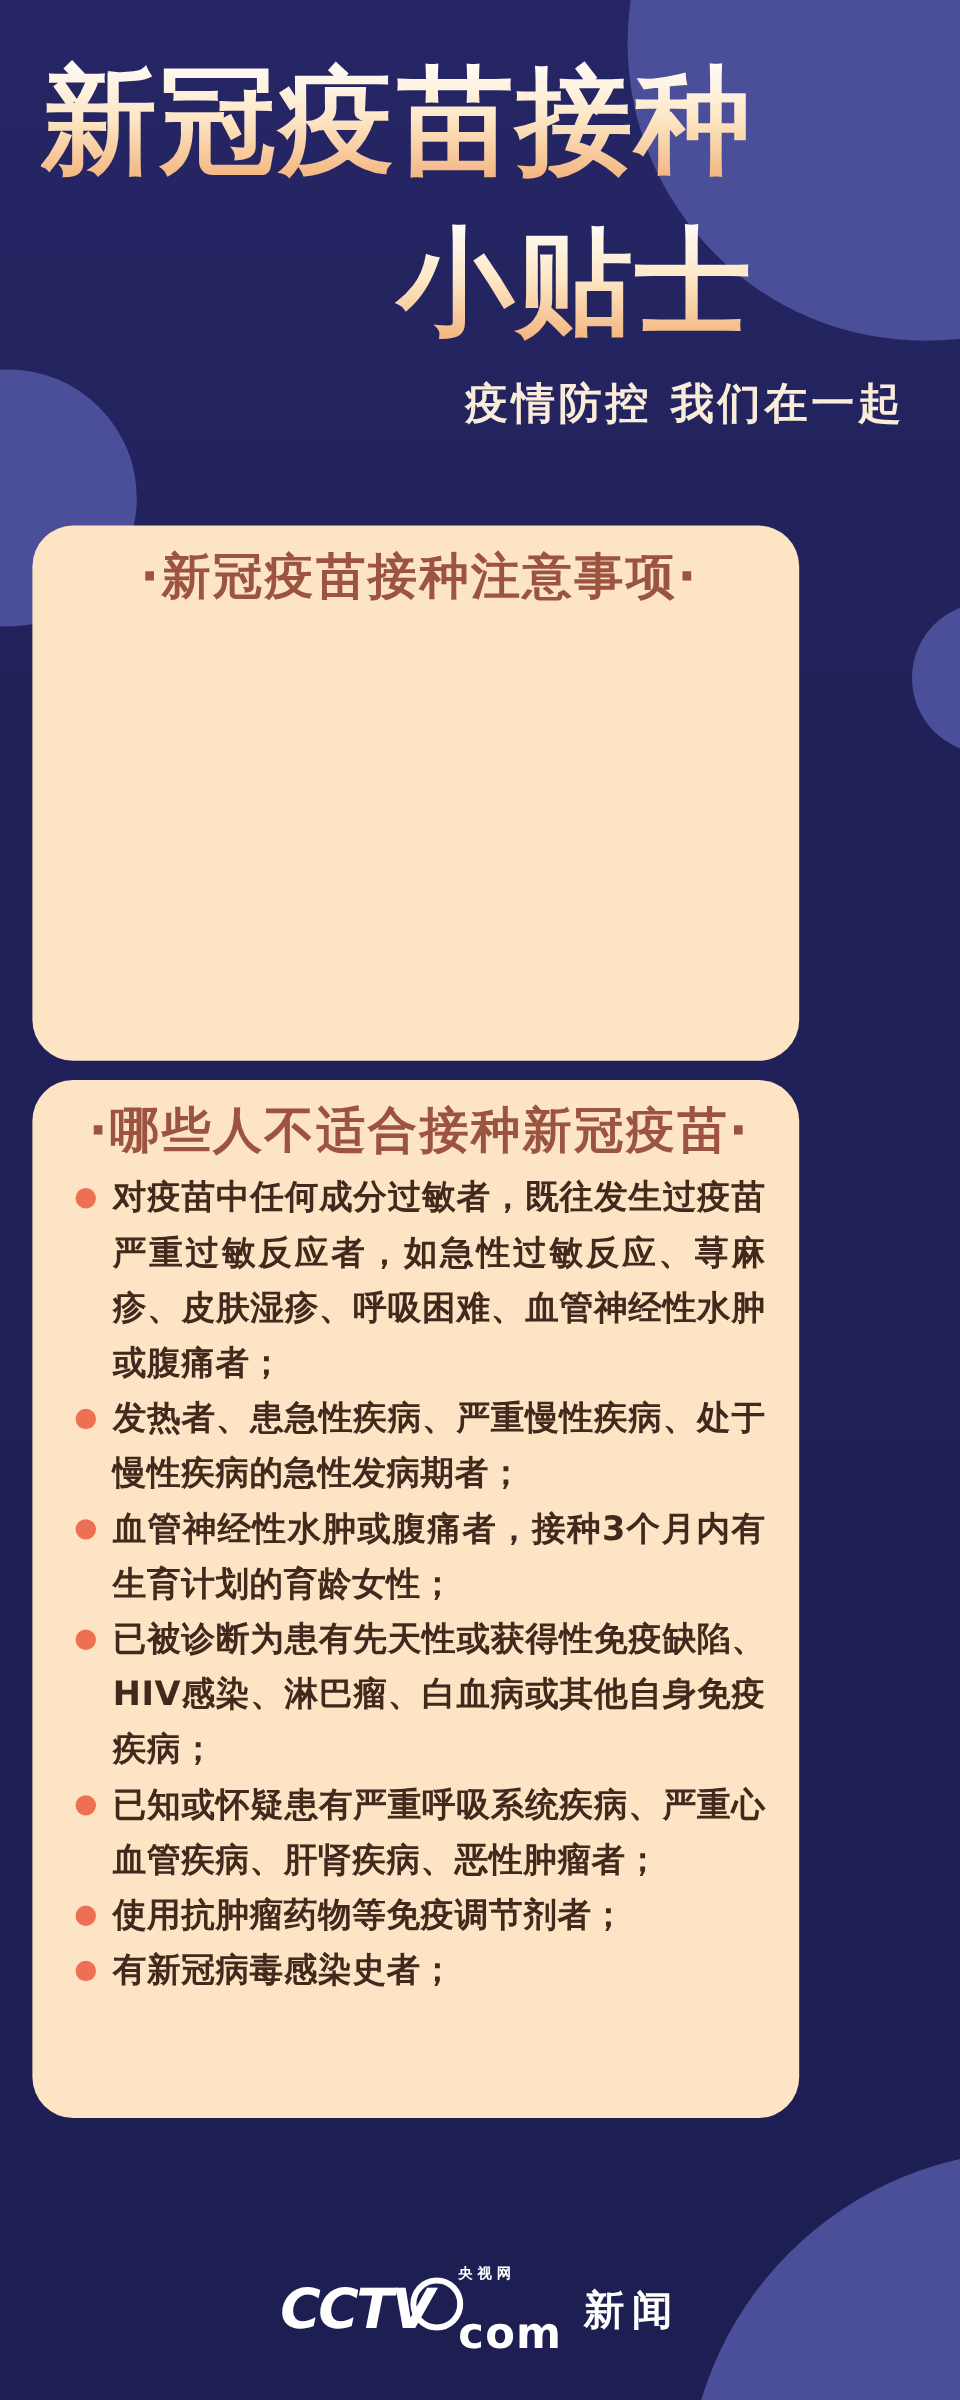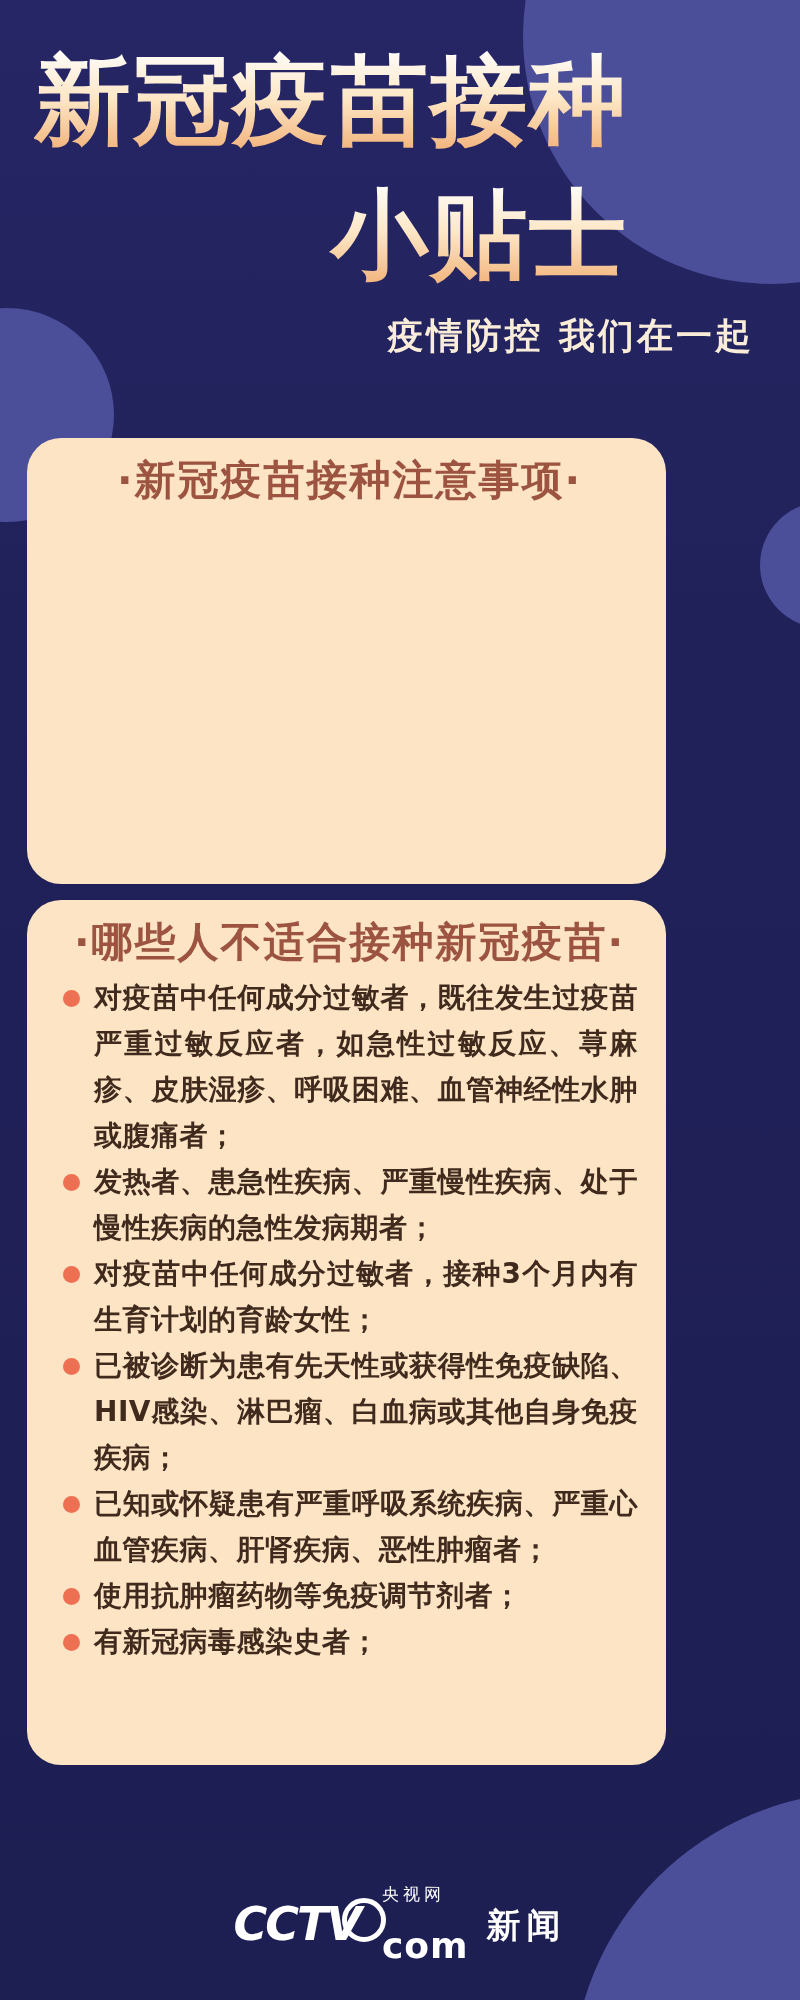--- a/index.html
+++ b/index.html
@@ -113,21 +113,21 @@
   }
   .logo-ring {
     width: 34px; height: 34px;
     border: 5px solid #ffffff;
     border-radius: 50%;
     margin-left: -18px;
     margin-top: -8px;
     background: transparent;
   }
   .logo-col { display: flex; flex-direction: column; margin-left: -4px; }
-  .logo-yangshiwang { font-size: 17px; font-weight: 400; letter-spacing: 4px; line-height: 16px; }
+  .logo-yangshiwang { font-size: 12px; font-weight: 700; letter-spacing: 4px; line-height: 16px; }
   .logo-com { font-size: 36px; font-weight: 800; line-height: 32px; letter-spacing: 1px; margin-top: 28px; }
   .logo-news { font-size: 34px; font-weight: 600; letter-spacing: 6px; margin-left: 18px; margin-top: 4px; }
 </style>
 </head>
 <body>
 
 <div class="deco-circle circle-top-right"></div>
 <div class="deco-circle circle-left"></div>
 <div class="deco-circle circle-right-small"></div>
 <div class="deco-circle circle-bottom-right"></div>
@@ -148,21 +148,21 @@
     <li class="bullet-item">
       <span class="bullet-dot"></span>
       <span class="bullet-text">对疫苗中任何成分过敏者，既往发生过疫苗严重过敏反应者，如急性过敏反应、荨麻疹、皮肤湿疹、呼吸困难、血管神经性水肿或腹痛者；</span>
     </li>
     <li class="bullet-item">
       <span class="bullet-dot"></span>
       <span class="bullet-text">发热者、患急性疾病、严重慢性疾病、处于慢性疾病的急性发病期者；</span>
     </li>
     <li class="bullet-item">
       <span class="bullet-dot"></span>
-      <span class="bullet-text">对疫苗中任何成分过敏者，接种3个月内有生育计划的育龄女性；</span>
+      <span class="bullet-text">血管神经性水肿或腹痛者，接种3个月内有生育计划的育龄女性；</span>
     </li>
     <li class="bullet-item">
       <span class="bullet-dot"></span>
       <span class="bullet-text">已被诊断为患有先天性或获得性免疫缺陷、HIV感染、淋巴瘤、白血病或其他自身免疫疾病；</span>
     </li>
     <li class="bullet-item">
       <span class="bullet-dot"></span>
       <span class="bullet-text">已知或怀疑患有严重呼吸系统疾病、严重心血管疾病、肝肾疾病、恶性肿瘤者；</span>
     </li>
     <li class="bullet-item">

